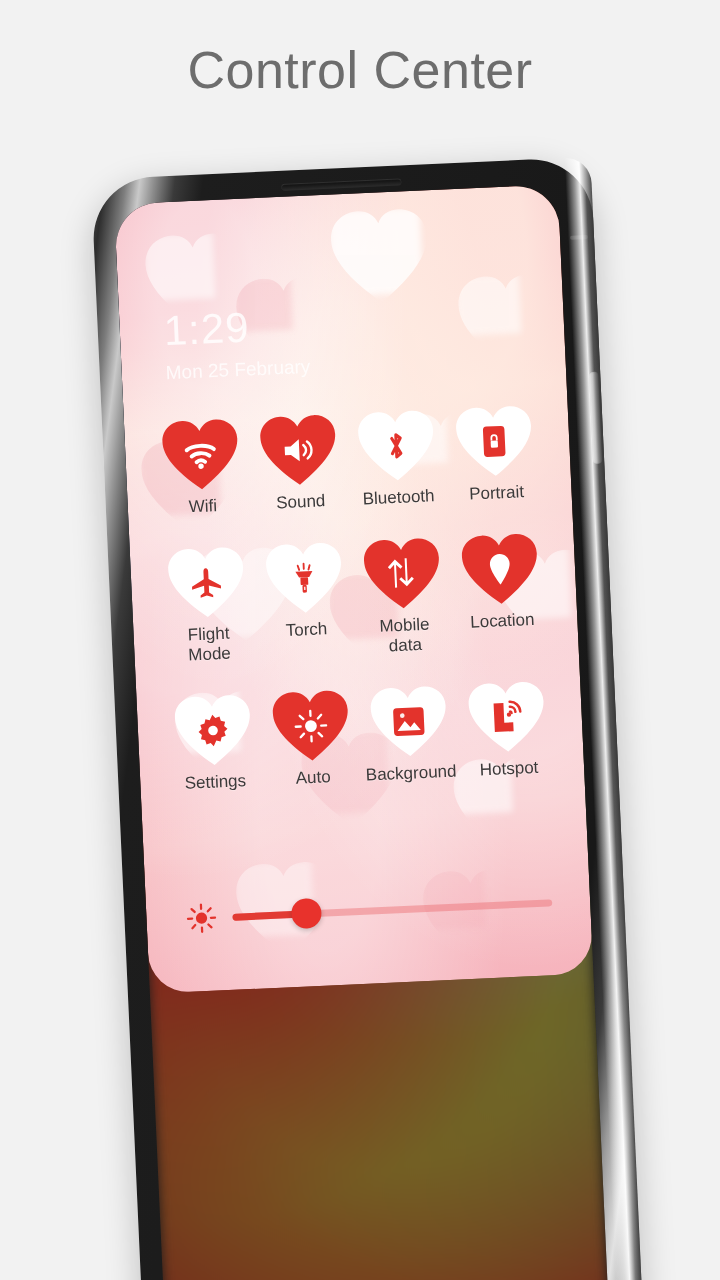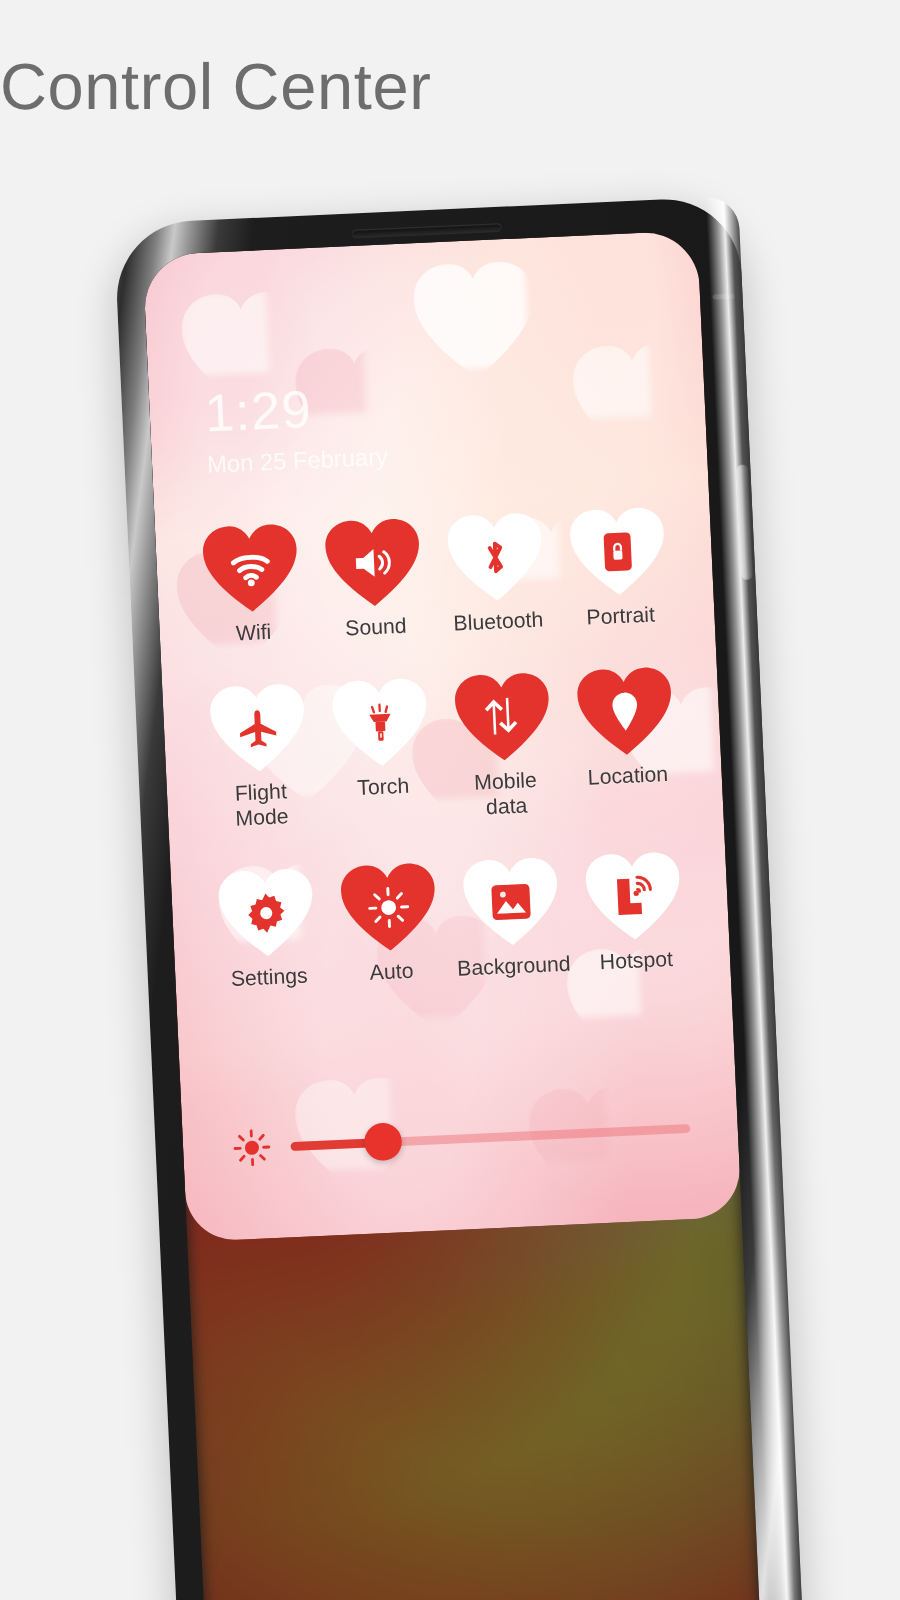--- a/index.html
+++ b/index.html
@@ -5,20 +5,21 @@
 <style>
   html,body{margin:0;padding:0;}
   body{
     width:720px;height:1280px;overflow:hidden;
     background:#f2f2f2;
     font-family:"Liberation Sans","DejaVu Sans",sans-serif;
     position:relative;
   }
   .page-title{
     position:absolute;top:40px;left:0;width:720px;
+    text-align:center;
     font-size:52px;color:#6d6d6d;font-weight:400;letter-spacing:.5px;
   }
 
   
   .phone-wrap{
     position:absolute;left:96px;top:168px;
     width:500px;height:1180px;
     transform:rotate(-2.6deg);
     transform-origin:50% 10%;
   }

